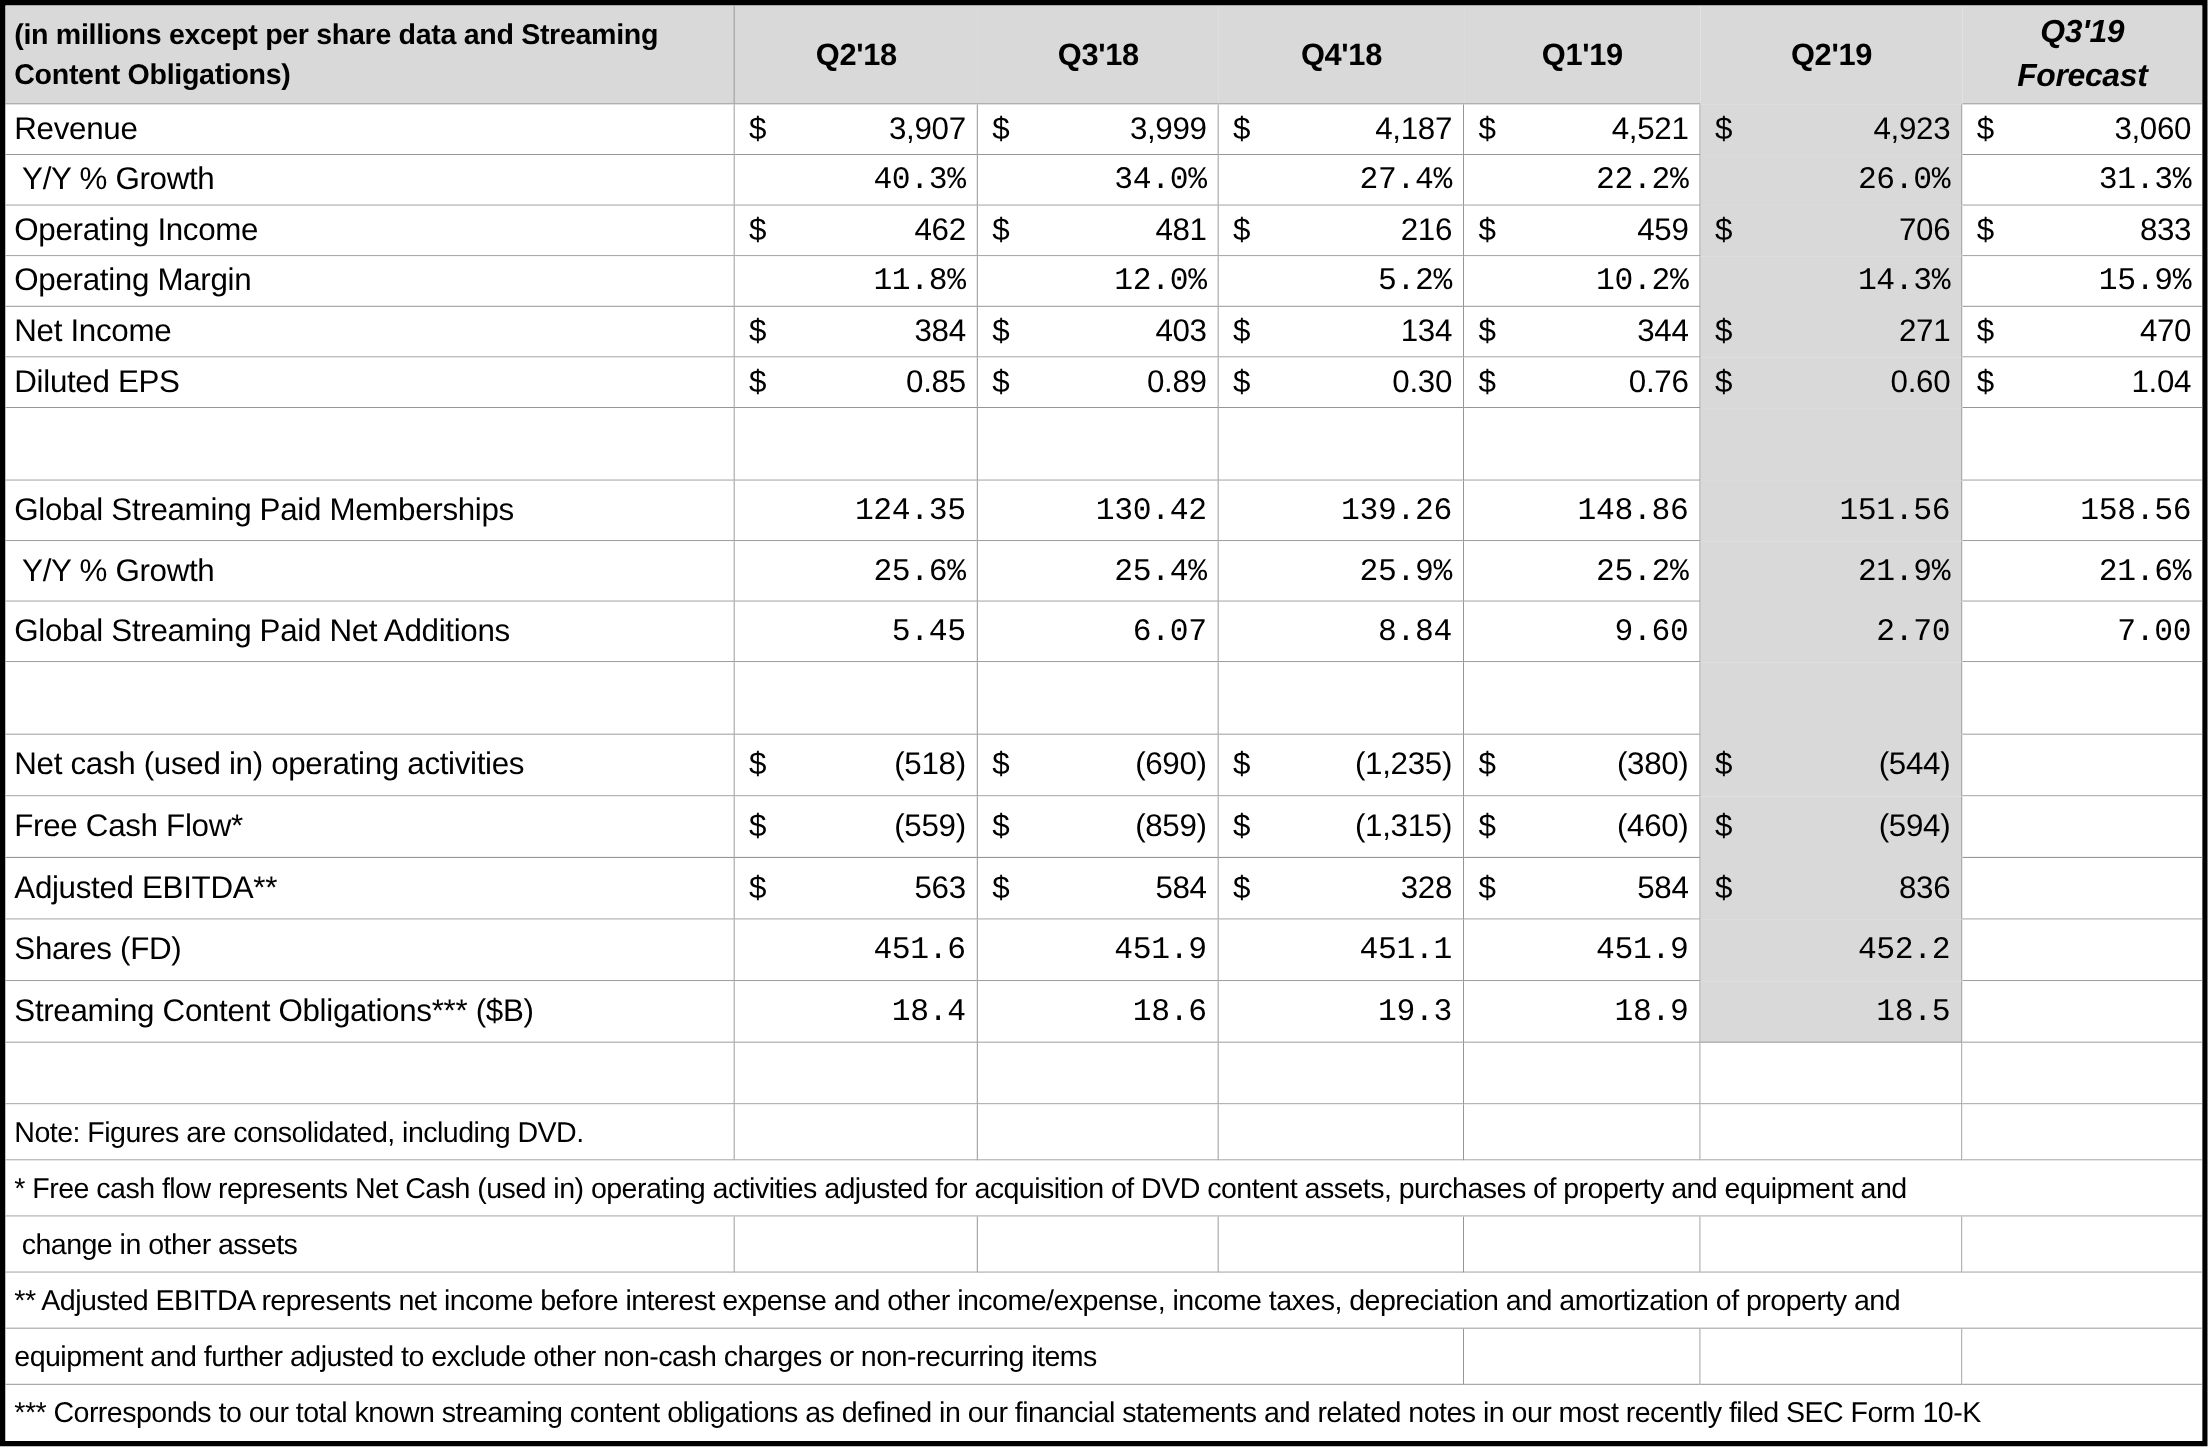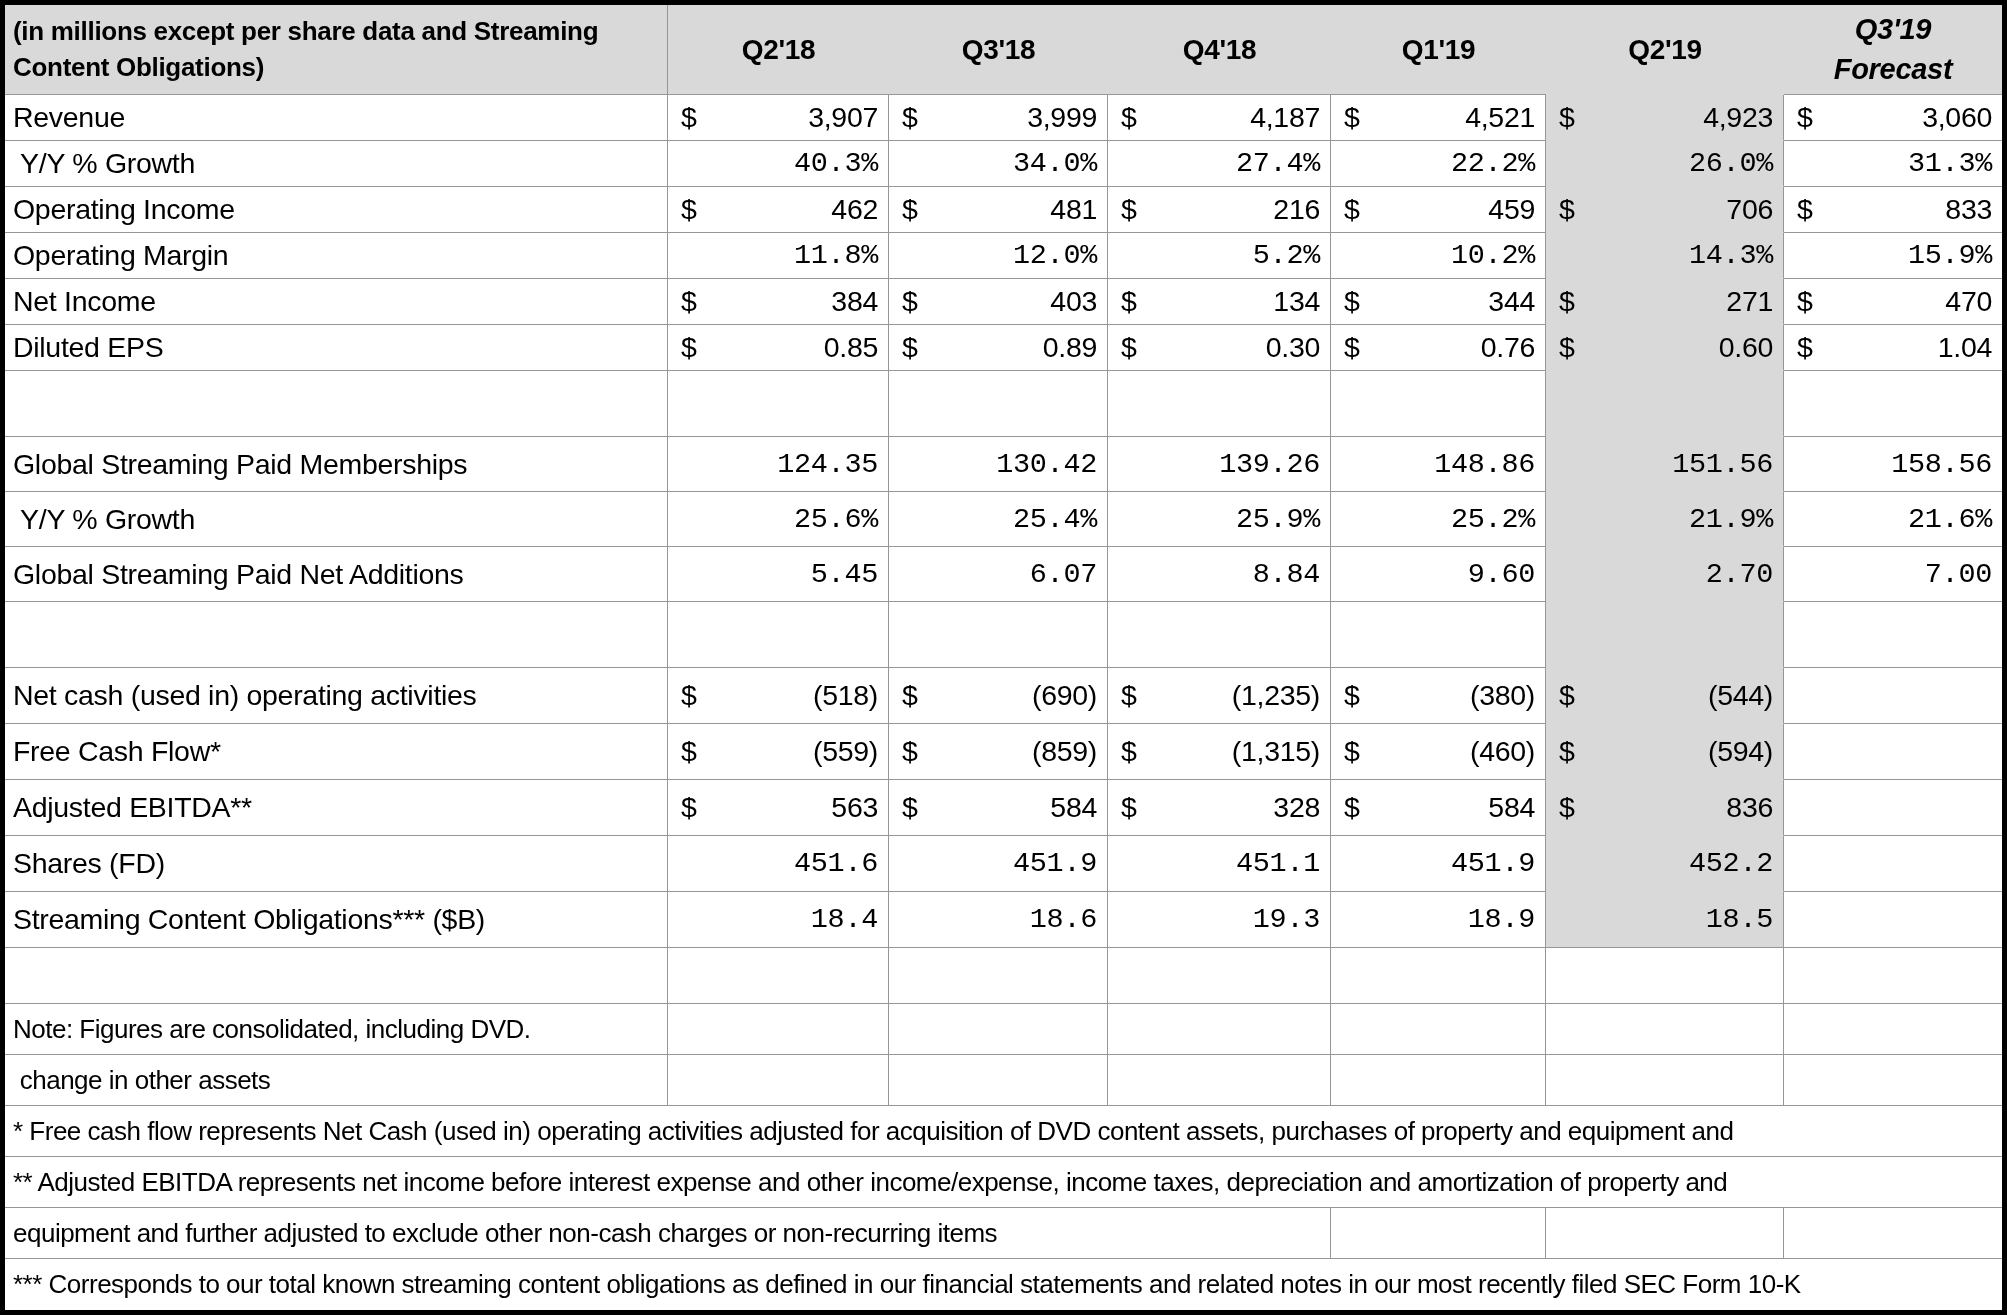--- a/index.html
+++ b/index.html
@@ -524,30 +524,30 @@
         <tr class="h-note">
           <td class="note lab">Note: Figures are consolidated, including DVD.</td>
           <td class="num"></td>
           <td class="num"></td>
           <td class="num"></td>
           <td class="num"></td>
           <td class="num"></td>
           <td class="num"></td>
         </tr>
         <tr class="h-note">
+          <td class="note" colspan="7">* Free cash flow represents Net Cash (used in) operating activities adjusted for acquisition of DVD content assets, purchases of property and equipment and</td>
+        </tr>
+        <tr class="h-note">
           <td class="note lab"> change in other assets</td>
           <td class="num"></td>
           <td class="num"></td>
           <td class="num"></td>
           <td class="num"></td>
           <td class="num"></td>
           <td class="num"></td>
-        </tr>
-        <tr class="h-note">
-          <td class="note" colspan="7">* Free cash flow represents Net Cash (used in) operating activities adjusted for acquisition of DVD content assets, purchases of property and equipment and</td>
         </tr>
         <tr class="h-note">
           <td class="note" colspan="7">** Adjusted EBITDA represents net income before interest expense and other income/expense, income taxes, depreciation and amortization of property and</td>
         </tr>
         <tr class="h-note">
           <td class="note" colspan="4">equipment and further adjusted to exclude other non-cash charges or non-recurring items</td>
           <td class="num"></td>
           <td class="num"></td>
           <td class="num"></td>
         </tr>

